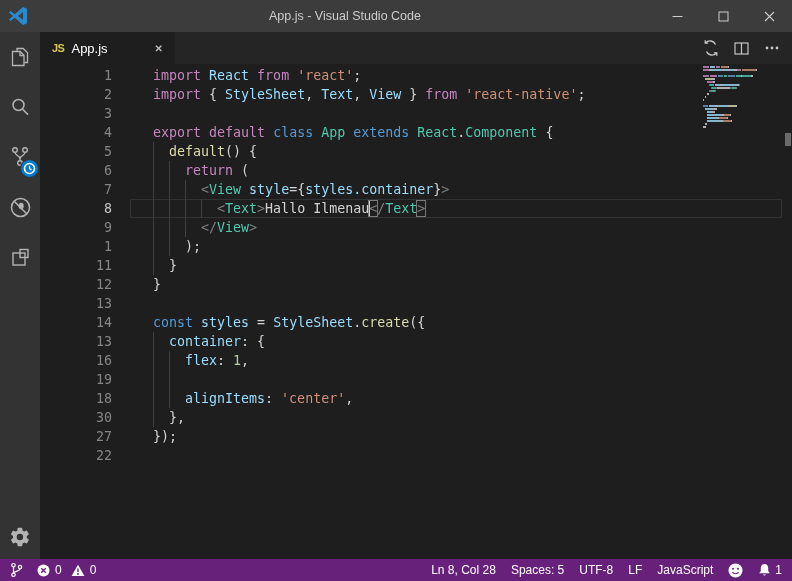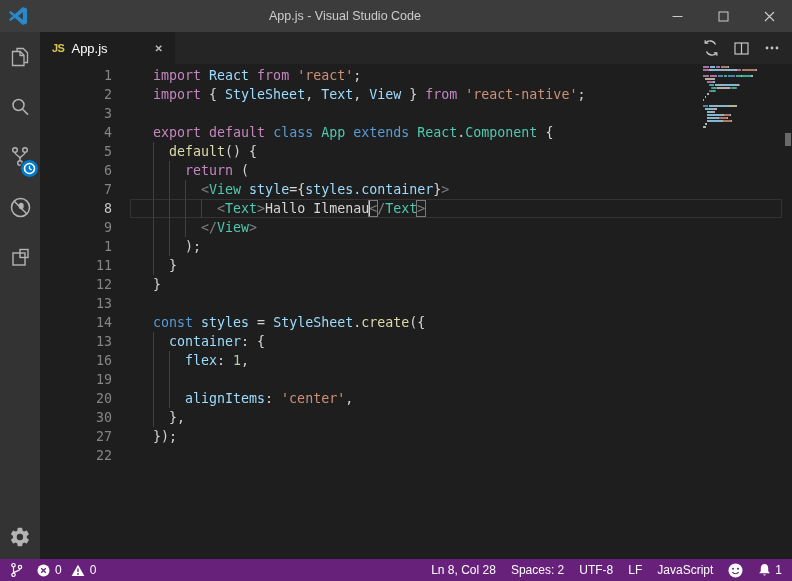--- a/index.html
+++ b/index.html
@@ -243,21 +243,21 @@
           <div class="line">
             <span class="ln">16</span>
             <span class="guides" style="width: 17px;"></span>
             <span class="code"><span style="color: rgb(212, 212, 212);">    </span><span style="color: rgb(156, 220, 254);">flex</span><span style="color: rgb(212, 212, 212);">: </span><span style="color: rgb(181, 206, 168);">1</span><span style="color: rgb(212, 212, 212);">,</span></span>
           </div>
           <div class="line">
             <span class="ln">19</span>
             <span class="guides" style="width: 17px;"></span>
           </div>
           <div class="line">
-            <span class="ln">20</span>
+            <span class="ln">18</span>
             <span class="guides" style="width: 17px;"></span>
             <span class="code"><span style="color: rgb(212, 212, 212);">    </span><span style="color: rgb(156, 220, 254);">alignItems</span><span style="color: rgb(212, 212, 212);">: </span><span style="color: rgb(206, 145, 120);">'center'</span><span style="color: rgb(212, 212, 212);">,</span></span>
           </div>
           <div class="line">
             <span class="ln">30</span>
             <span class="guides" style="width: 1px;"></span>
             <span class="code"><span style="color: rgb(212, 212, 212);">  </span><span style="color: rgb(212, 212, 212);">},</span></span>
           </div>
           <div class="line">
             <span class="ln">27</span>
@@ -320,21 +320,21 @@
           <path d="M7 0.8L13.4 12H0.6z" fill="#FFFFFF"></path>
           <path d="M7 4.6v3.4" stroke="#68217A" stroke-width="1.4"></path>
           <circle cx="7" cy="10" r="0.9" fill="#68217A"></circle>
         </svg>
       </span>
       <span>0</span>
     </span>
   </div>
   <div class="sb-right">
     <span class="sb-item">Ln 8, Col 28</span>
-    <span class="sb-item">Spaces: 2</span>
+    <span class="sb-item">Spaces: 5</span>
     <span class="sb-item">UTF-8</span>
     <span class="sb-item">LF</span>
     <span class="sb-item">JavaScript</span>
     <span class="sb-item">
       <svg width="15" height="15" viewBox="0 0 15 15">
         <circle cx="7.5" cy="7.5" r="7" fill="#FFFFFF"></circle>
         <circle cx="5" cy="5.8" r="1" fill="#68217A"></circle>
         <circle cx="10" cy="5.8" r="1" fill="#68217A"></circle>
         <path d="M4.4 9c1.4 2.3 4.8 2.3 6.2 0" stroke="#68217A" stroke-width="1.2" fill="none"></path>
       </svg>

